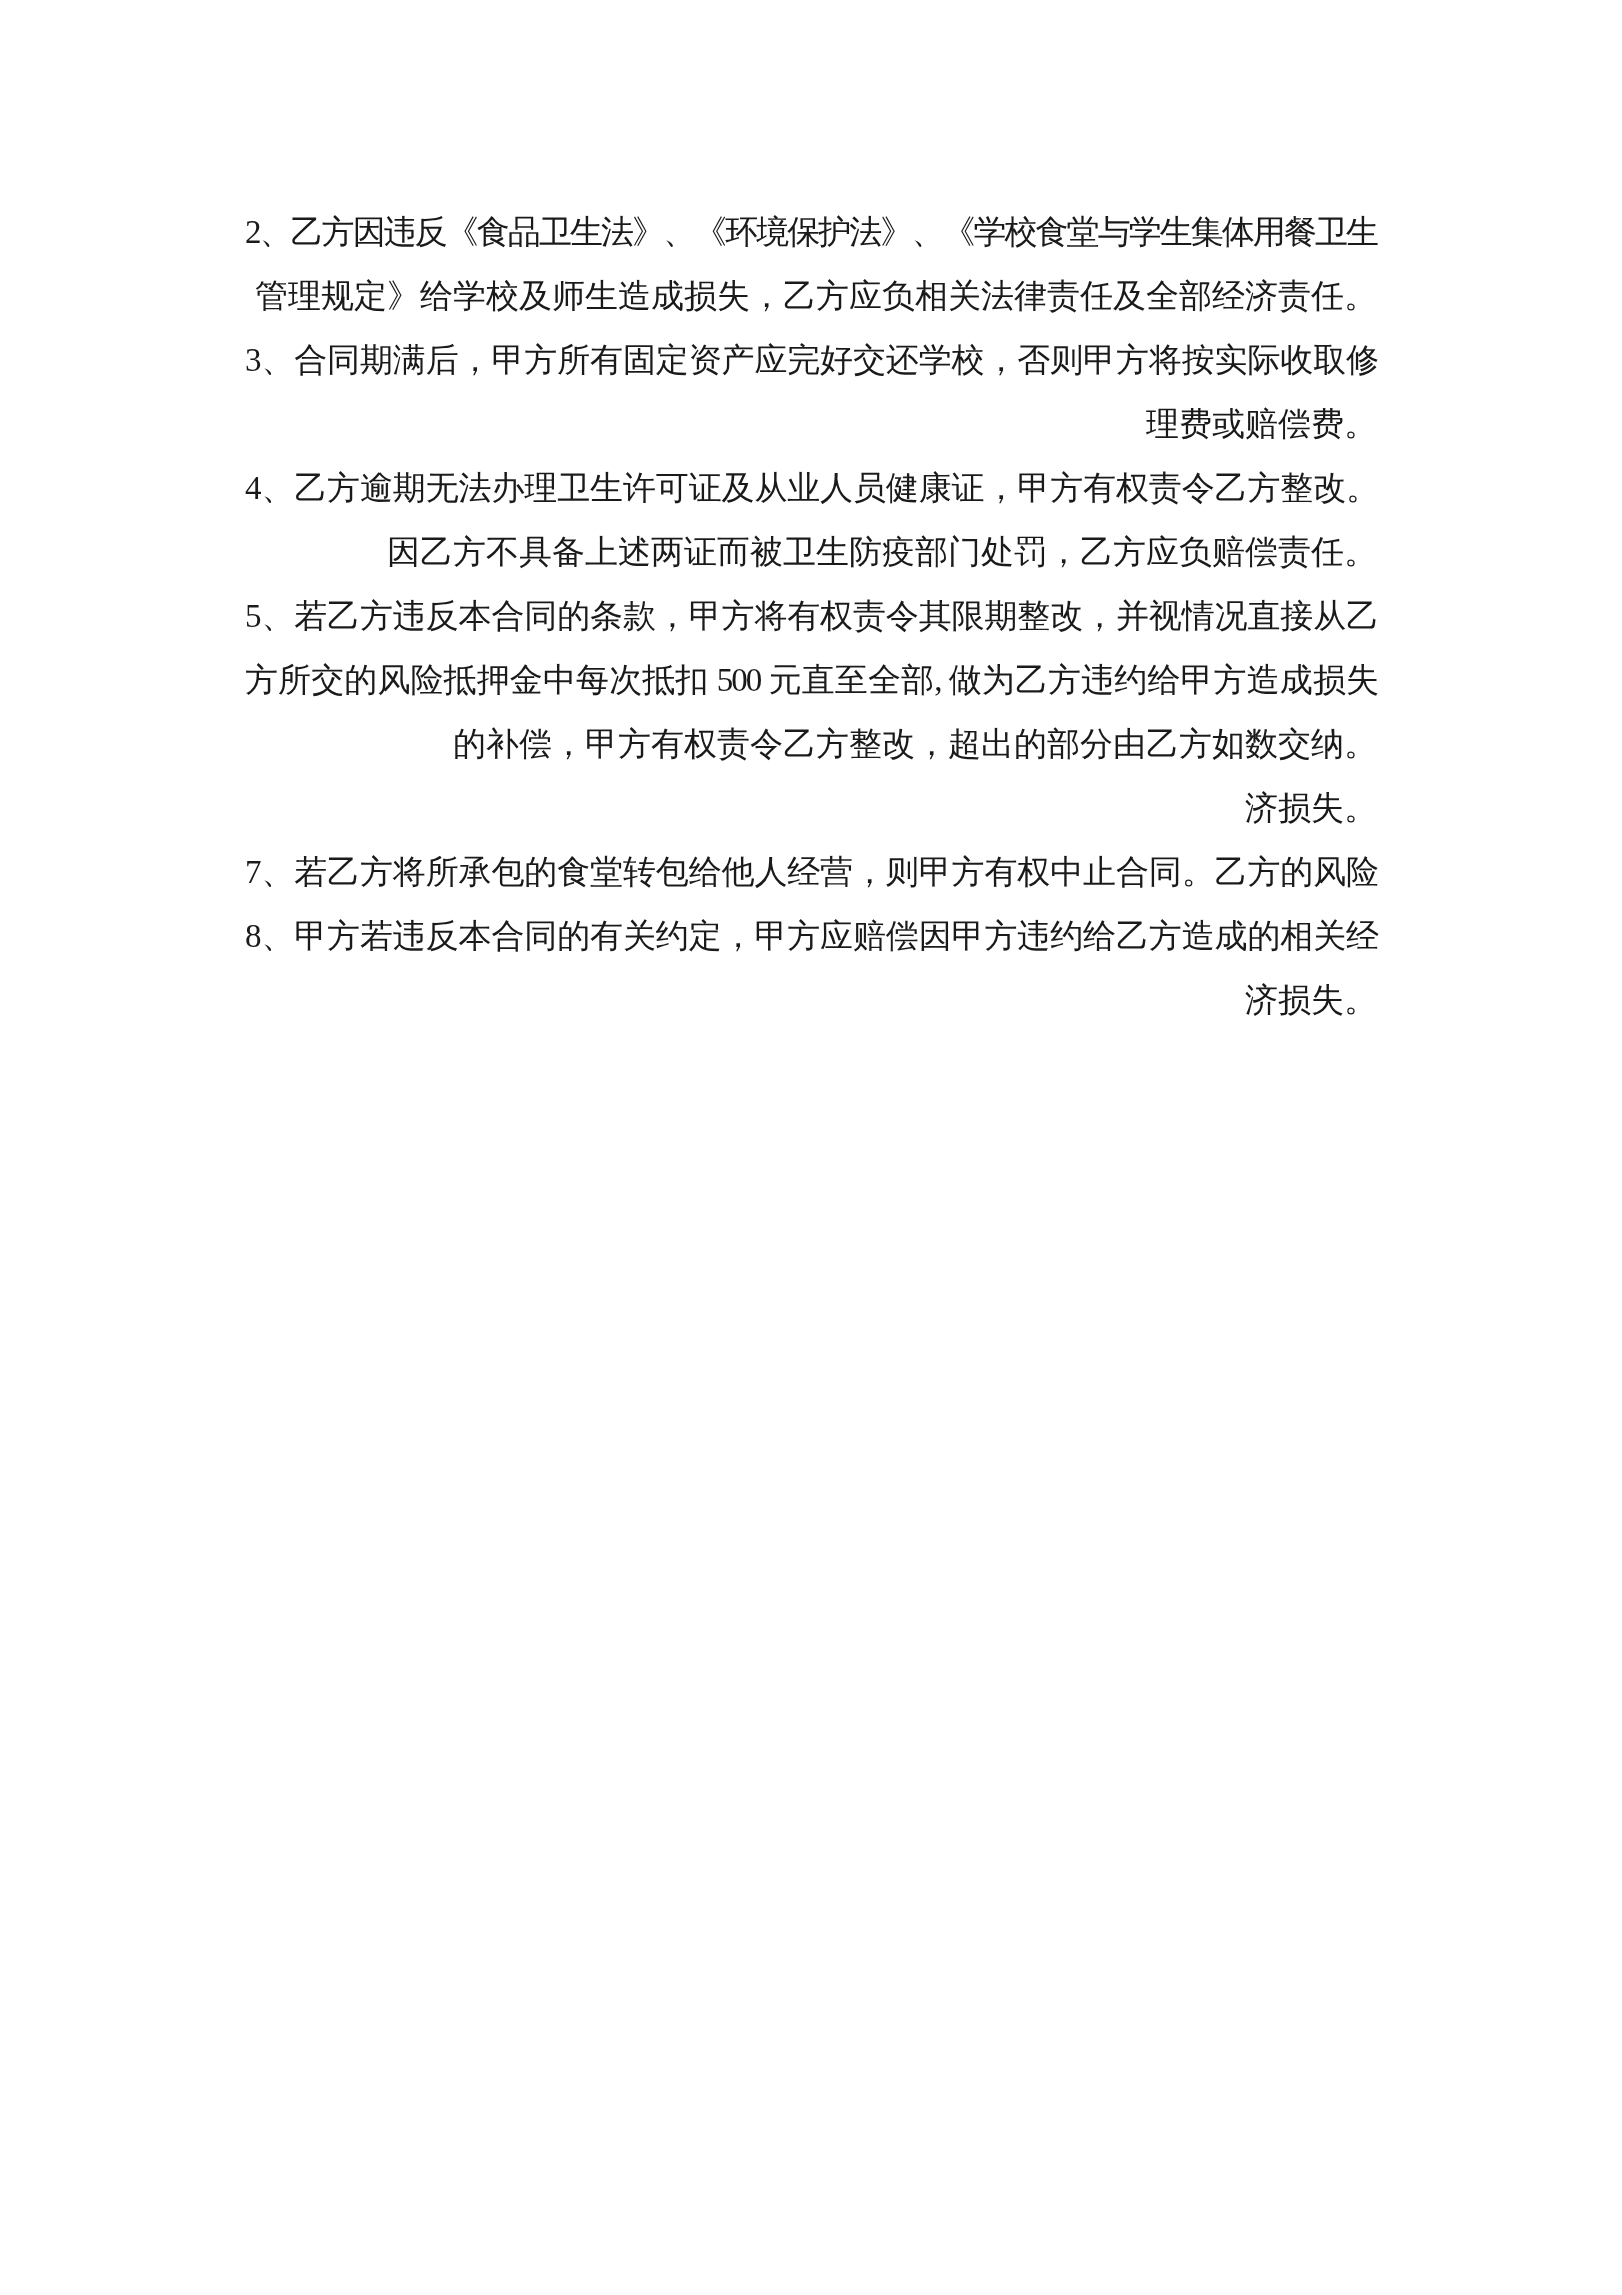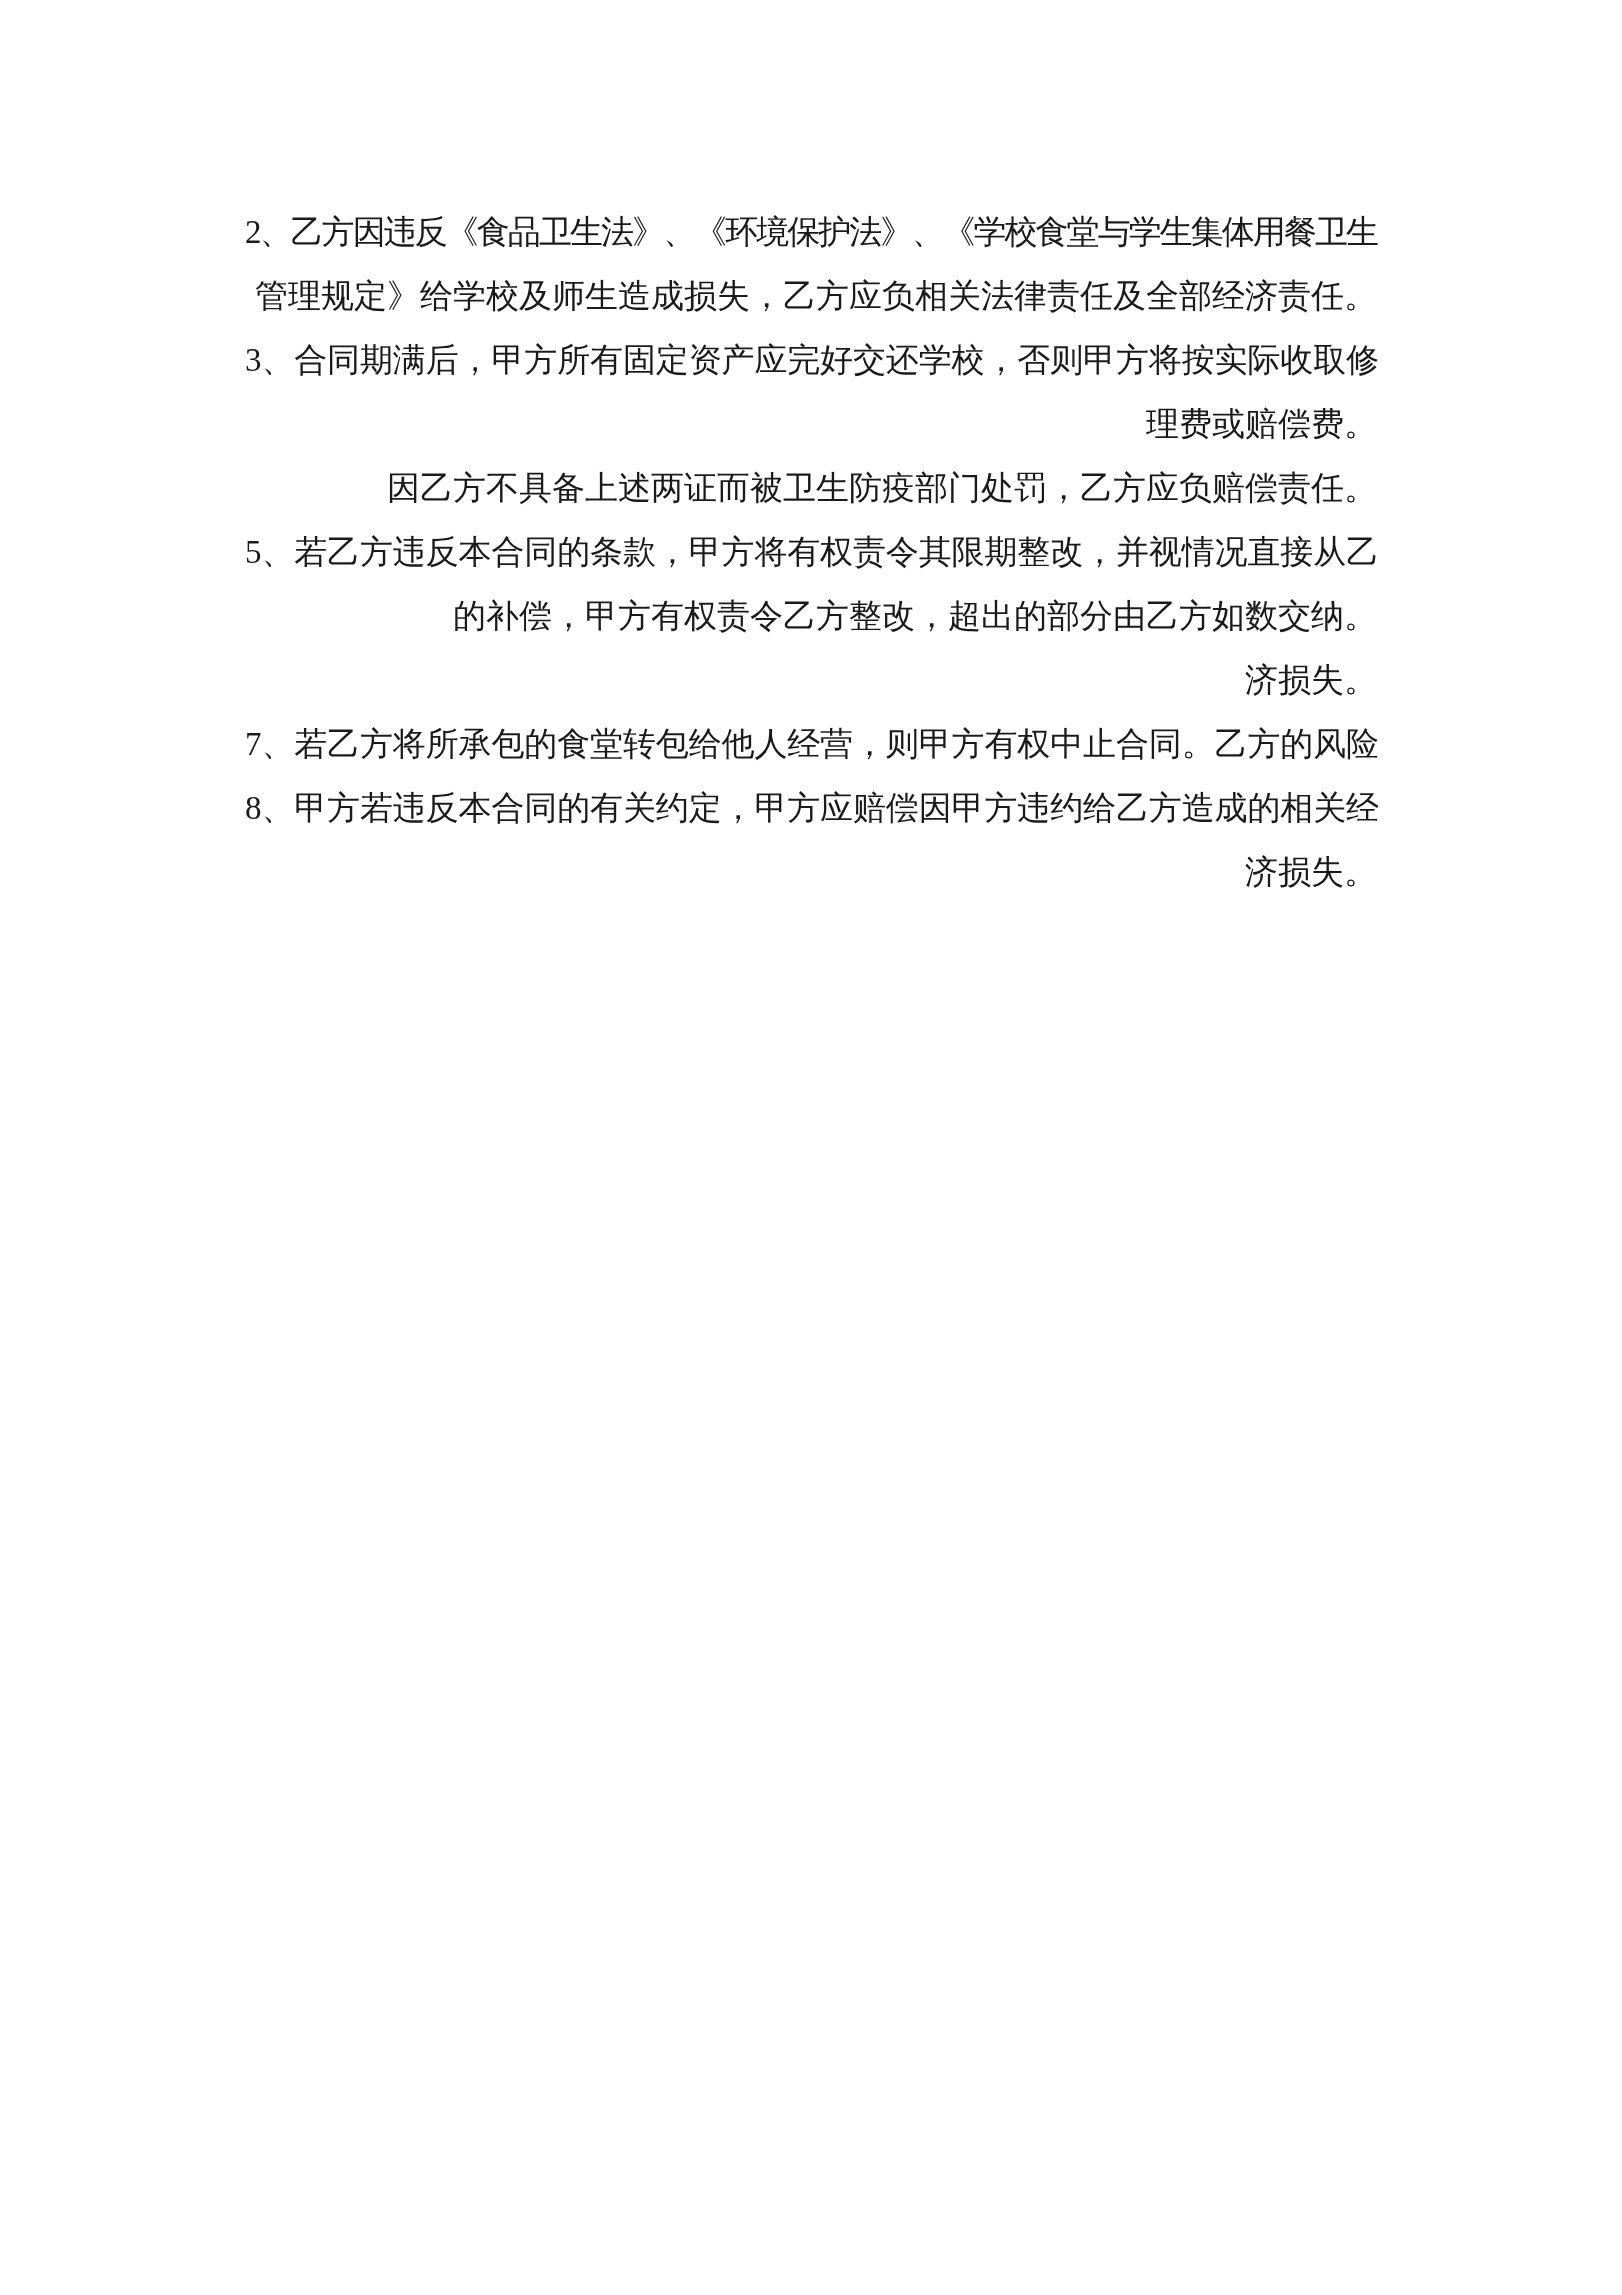--- a/index.html
+++ b/index.html
@@ -51,25 +51,27 @@
       <div class="line j">2、乙方因违反《食品卫生法》、《环境保护法》、《学校食堂与学生集体用餐卫生</div>
       <div class="line">管理规定》给学校及师生造成损失，乙方应负相关法律责任及全部经济责任。</div>
     </section>
 
     <section class="clause">
       <div class="line j">3、合同期满后，甲方所有固定资产应完好交还学校，否则甲方将按实际收取修</div>
       <div class="line">理费或赔偿费。</div>
     </section>
 
     <section class="clause">
+      <div class="line j">4、乙方逾期无法办理卫生许可证及从业人员健康证，甲方有权责令乙方整改。</div>
       <div class="line">因乙方不具备上述两证而被卫生防疫部门处罚，乙方应负赔偿责任。</div>
     </section>
 
     <section class="clause">
       <div class="line j">5、若乙方违反本合同的条款，甲方将有权责令其限期整改，并视情况直接从乙</div>
+      <div class="line j">方所交的风险抵押金中每次抵扣 500 元直至全部, 做为乙方违约给甲方造成损失</div>
       <div class="line">的补偿，甲方有权责令乙方整改，超出的部分由乙方如数交纳。</div>
     </section>
 
     <section class="clause">
       <div class="line">济损失。</div>
     </section>
 
     <section class="clause">
       <div class="line j">7、若乙方将所承包的食堂转包给他人经营，则甲方有权中止合同。乙方的风险</div>
     </section>

